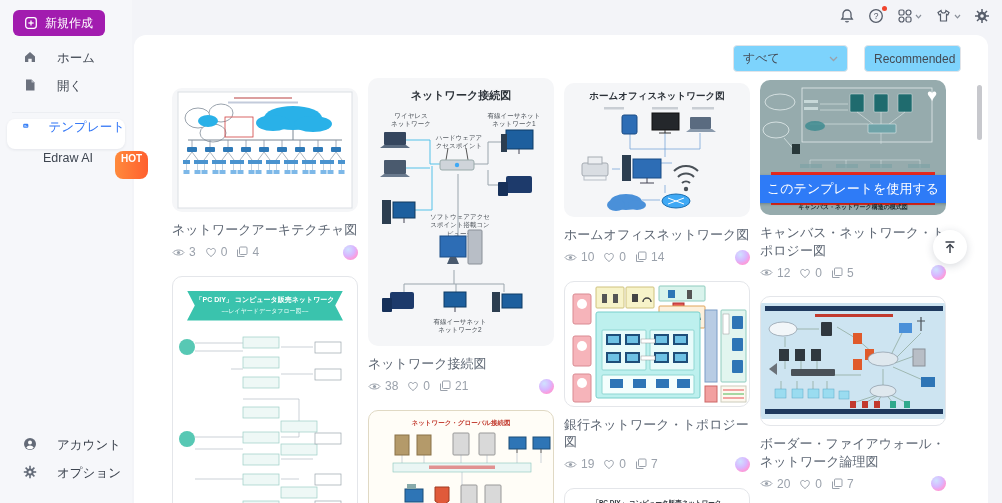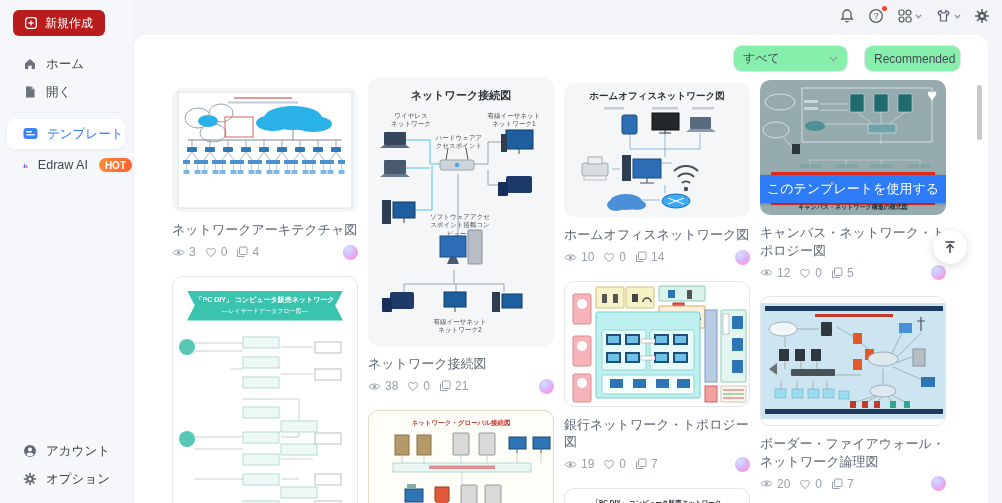--- a/index.html
+++ b/index.html
@@ -1,35 +1,35 @@
 <!DOCTYPE html>
 <html><head>
 <meta charset="utf-8">
 <style>
 *{margin:0;padding:0;box-sizing:border-box}
 html,body{width:1002px;height:503px;overflow:hidden;background:#f3f4f8;font-family:"Liberation Sans",sans-serif;position:relative}
 svg{display:block}
 
 .sidebar{position:absolute;left:0;top:0;width:132px;height:503px;background:#f6f7fa;z-index:3}
-.new-btn{display:flex;align-items:center;gap:8px;background:#b91c1c;color:#fff;border:none;border-radius:6px;height:26px;margin:10px 0 0 13px;padding:0 12px;font-size:12px;cursor:pointer}
+.new-btn{display:flex;align-items:center;gap:8px;background:#a21caf;color:#fff;border:none;border-radius:6px;height:26px;margin:10px 0 0 13px;padding:0 12px;font-size:12px;cursor:pointer}
 .nav{margin-top:14px}
-.side-item{display:flex;align-items:center;gap:9px;height:28px;padding-left:23px;font-size:12.5px;color:#3e4550;cursor:pointer}
+.side-item{display:flex;gap:20px;height:28px;padding-left:23px;font-size:12.5px;color:#3e4550;cursor:pointer}
 .side-item .lbl{white-space:nowrap}
 .side-divider{height:1px;background:#eceef2;margin:6px 12px}
 .side-item.selected{background:#fff;border-radius:8px;margin:2px 7px;padding-left:16px;color:#3779f6;height:30px;box-shadow:0 1px 3px rgba(30,40,70,.08)}
 .hot-badge{background:linear-gradient(90deg,#ff8a3c,#ff5f2e);color:#fff;font-size:10px;font-weight:bold;border-radius:8px;padding:1.5px 6px;margin-left:2px}
 .side-footer{position:absolute;left:0;bottom:10px;width:100%}
 
 .top-icons{position:absolute;top:8px;right:12px;display:flex;align-items:center;gap:13px;z-index:3}
 .tool{position:relative;display:flex;align-items:center;gap:2px;cursor:pointer}
 .red-dot{position:absolute;top:-2px;right:-3px;width:5px;height:5px;border-radius:50%;background:#f0452e}
 
 .panel{position:absolute;left:134px;top:35px;width:854px;height:468px;background:#fff;border-radius:12px 12px 0 0;z-index:2;overflow:hidden}
 .filters{position:absolute;top:10px;right:27px;display:flex;gap:16px}
-.select{display:flex;align-items:center;justify-content:space-between;border:1px solid #e1e4e9;border-radius:9px;background:#86efac;height:27px;padding:0 9px;font-size:12px;color:#434a54;cursor:pointer}
+.select{display:flex;align-items:center;justify-content:space-between;border:1px solid #e1e4e9;border-radius:4px;background:#7dd3fc;height:27px;padding:0 9px;font-size:12px;color:#434a54;cursor:pointer}
 .select.cat{width:115px}
 .select.sort{width:97px}
 .vscroll{position:absolute;right:6px;top:50px;width:5px;height:55px;border-radius:3px;background:#c7c8cd;cursor:pointer}
 
 .grid{position:absolute;left:38px;top:43px;display:flex;gap:10px}
 .col{width:186px;display:flex;flex-direction:column}
 .col1{margin-top:10px}.col3{margin-top:5px}.col4{margin-top:2px}
 .card{margin-bottom:16px}
 .thumb{position:relative;border-radius:10px;overflow:hidden;background:#f5f6f8;cursor:pointer}
 .card-title{margin-top:9px;font-size:13px;line-height:1.35;color:#5d6673;cursor:pointer}

